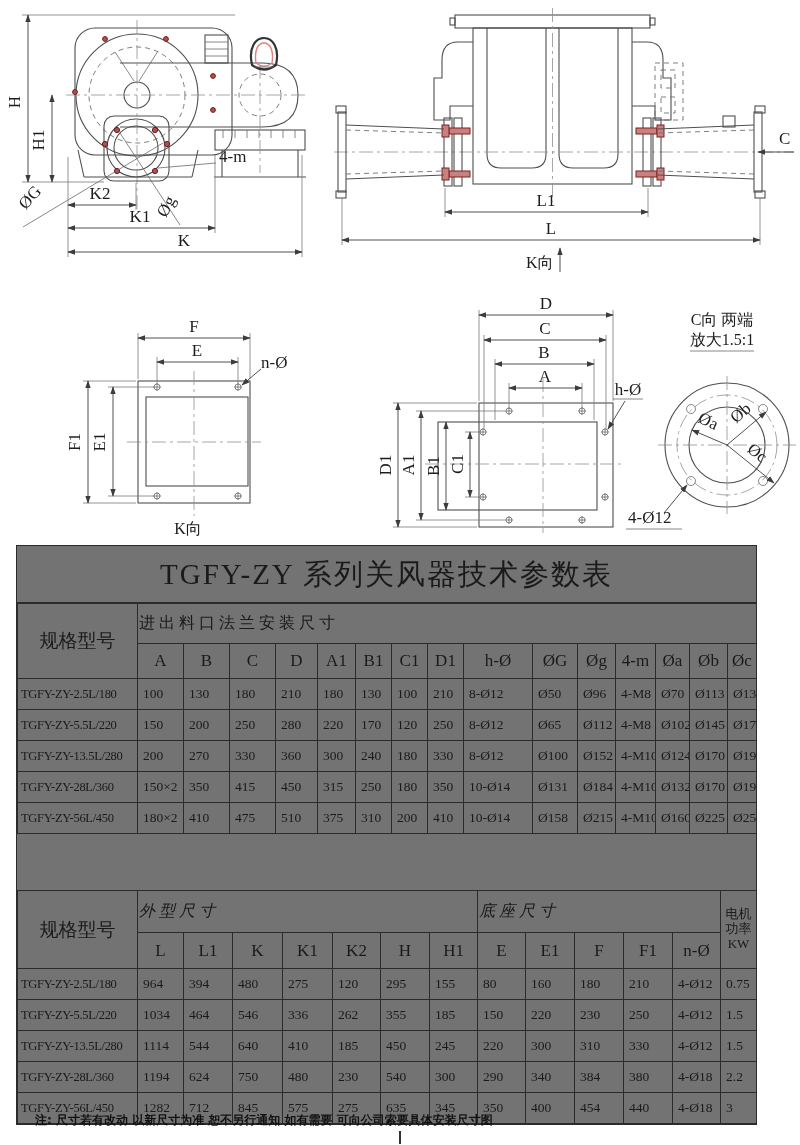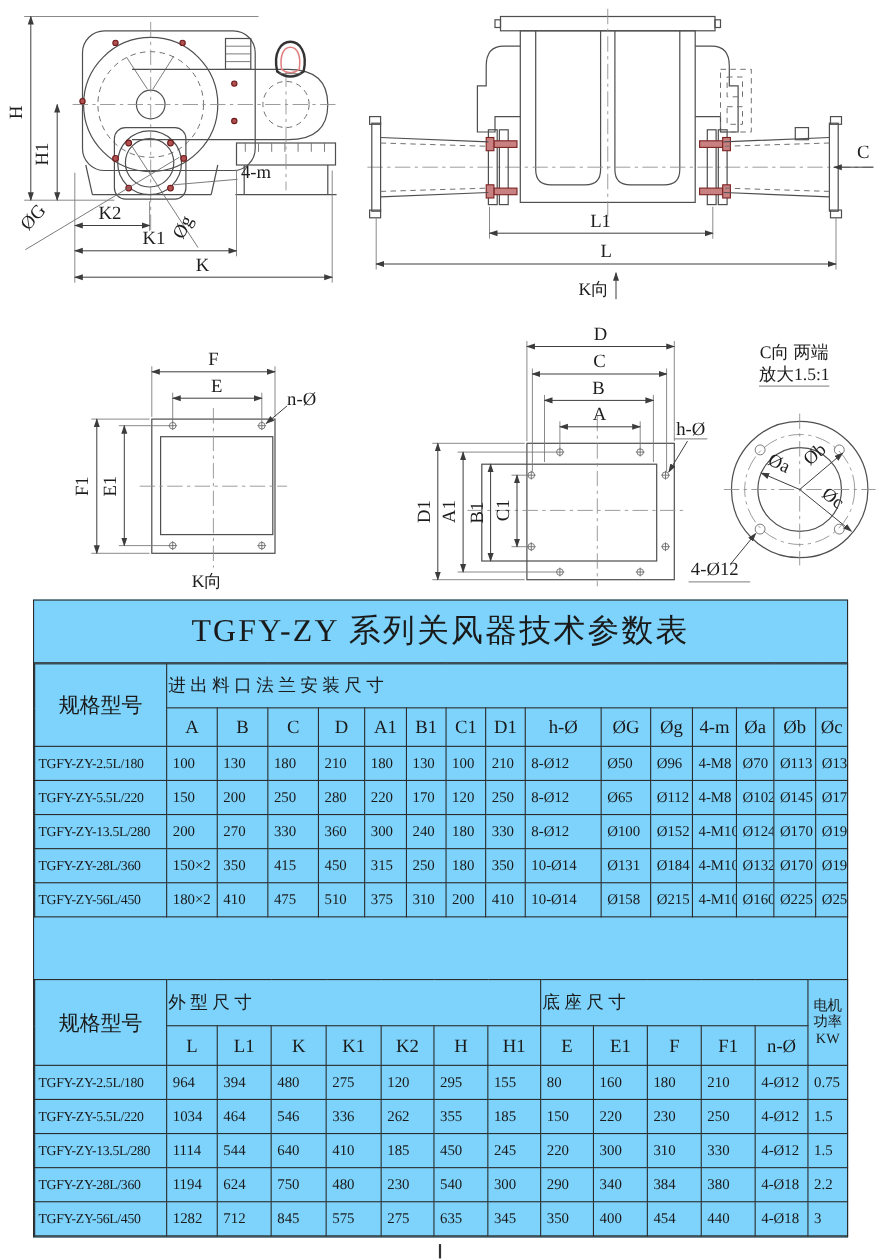--- a/index.html
+++ b/index.html
@@ -11,28 +11,28 @@
   .geo{stroke:#4f4f4f;stroke-width:1.1;fill:none;}
   .thin{stroke:#6a6a6a;stroke-width:.8;fill:none;}
   .dash{stroke:#6f6f6f;stroke-width:.9;fill:none;stroke-dasharray:5 4;}
   .cl{stroke:#8f8f8f;stroke-width:.8;fill:none;stroke-dasharray:14 4 3 4;}
   .dim{stroke:#3c3c3c;stroke-width:.9;fill:none;}
   .ext{stroke:#7a7a7a;stroke-width:.8;fill:none;}
   .bolt{fill:#c98080;stroke:#7c2121;stroke-width:1;}
   .dot{fill:#b05050;stroke:#6e1a1a;stroke-width:1;}
   .dimtxt{font-size:17px;}
   .cjk{font-size:16px;}
-  .table-wrap{position:absolute;left:30px;top:545px;width:739px;border:1px solid #2b2b2b;background:#7dd3fc;}
+  .table-wrap{position:absolute;left:16px;top:545px;width:739px;border:1px solid #2b2b2b;background:#737373;}
   .tbl-title{height:56px;line-height:56px;text-align:center;font-size:29px;letter-spacing:2px;
              border-bottom:1px solid #2b2b2b;}
   table{border-collapse:collapse;table-layout:fixed;width:100%;}
   td{border:1px solid #2b2b2b;overflow:hidden;white-space:nowrap;}
   .spec-head{font-size:19px;text-align:center;}
   .group-head{font-size:16px;height:37px;}
-  .t2 .group-head{height:39px;}
+  .t2 .group-head{height:39px;font-style:italic;}
   .col-head{font-size:17px;text-align:center;height:32px;font-weight:normal;}
   .t2 .col-head{height:33px;}
   .power-head{font-size:13px;text-align:center;line-height:1.15;}
   tbody td{height:28px;}
   .model-cell{font-size:12.5px;padding-left:3px;letter-spacing:-.3px;}
   .val-cell{font-size:13.5px;padding-left:5px;}
   .spacer{height:56px;}
   .note{position:absolute;left:35px;top:1112px;font-size:12px;font-weight:bold;
         font-family:"DejaVu Sans","Liberation Sans",sans-serif;color:#111;}
   .fold-tick{position:absolute;left:399px;top:1131px;width:2px;height:13px;background:#333;}
@@ -594,14 +594,15 @@
             <td class="val-cell">400</td>
             <td class="val-cell">454</td>
             <td class="val-cell">440</td>
             <td class="val-cell">4-Ø18</td>
             <td class="val-cell">3</td>
           </tr>
         </tbody>
     </table>
   </div>
 
+  <div class="note">注: 尺寸若有改动 以新尺寸为准 恕不另行通知 如有需要 可向公司索要具体安装尺寸图</div>
   <div class="fold-tick"></div>
 </div>
 
 </body></html>

